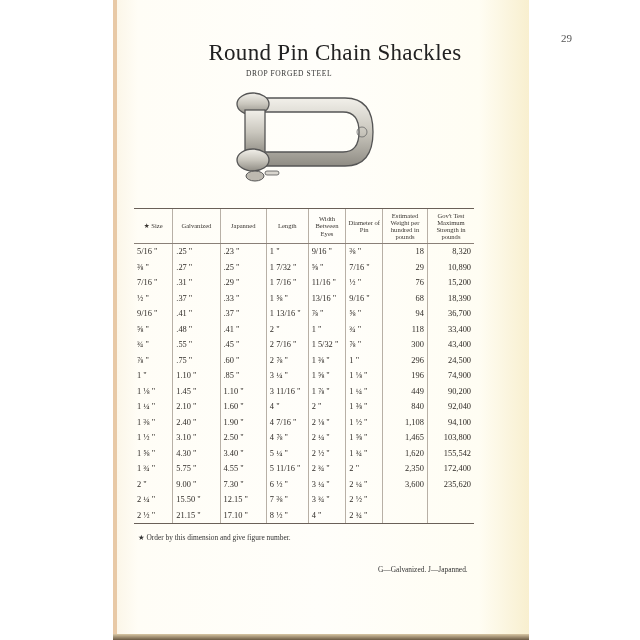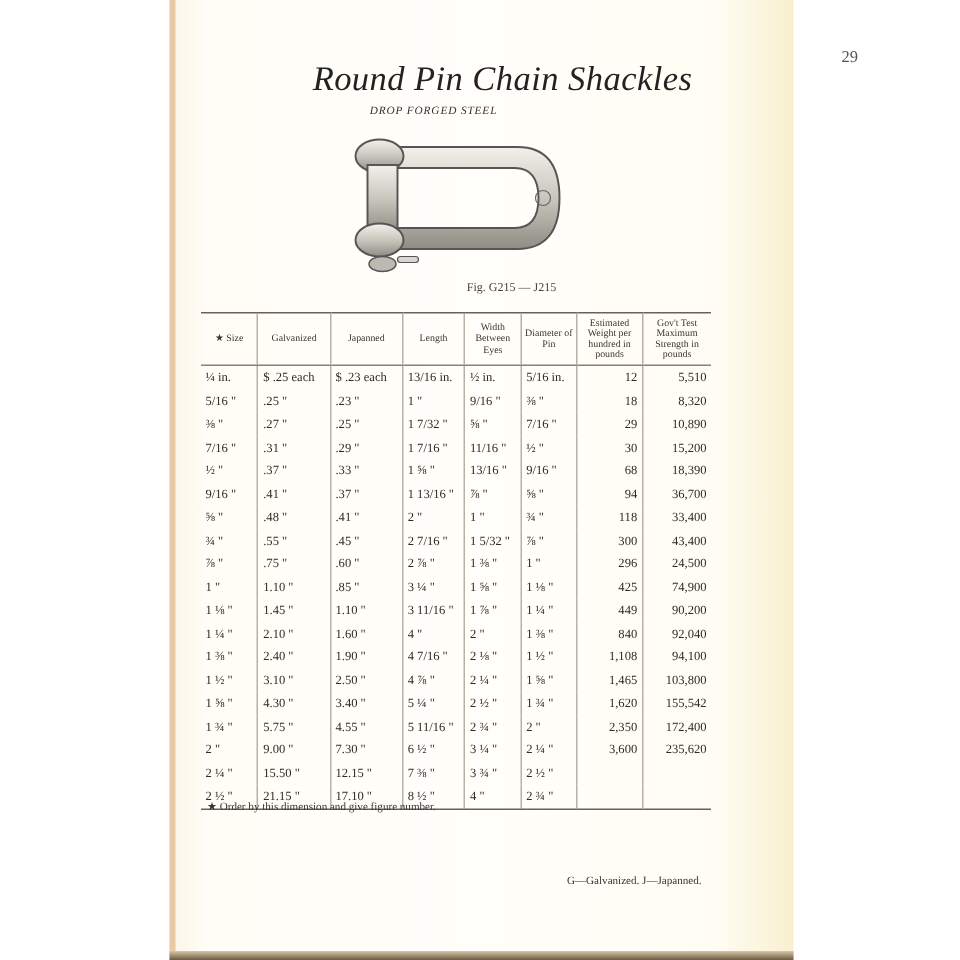--- a/index.html
+++ b/index.html
@@ -3,35 +3,35 @@
 <meta charset="utf-8">
 <style>
   html, body { margin:0; padding:0; }
   body { width:640px; height:640px; background:#ffffff; position:relative; overflow:hidden;
          font-family:"Liberation Serif","DejaVu Serif",serif; color:#2a2622; }
   .page { position:absolute; left:113px; top:0; width:416px; height:640px;
           background:linear-gradient(90deg,#fbf5e6 0%, #fffdf6 6%, #fffefa 50%, #fffdf3 88%, #f8efcf 100%); }
   .page-edge-left { position:absolute; left:113px; top:0; width:4px; height:640px; background:#e8c9a6; }
   .page-edge-bottom { position:absolute; left:113px; top:634px; width:416px; height:6px; background:linear-gradient(#d9c7a4,#6b5a44); }
   .page-number { position:absolute; left:448px; top:32px; font-size:11px; color:#555; }
-  .title { position:absolute; left:0; top:40px; width:444px; text-align:center; font-size:23px; letter-spacing:0.3px; color:#222;font-style:italic; }
-  .subtitle { position:absolute; left:0; top:69px; width:352px; text-align:center; font-size:7.5px; letter-spacing:0.6px; color:#333;font-style:italic; }
+  .title { position:absolute; left:0; top:40px; width:444px; text-align:center; font-size:23px; letter-spacing:0.3px; color:#222; }
+  .subtitle { position:absolute; left:0; top:69px; width:352px; text-align:center; font-size:7.5px; letter-spacing:0.6px; color:#333; }
   .figure { position:absolute; left:82px; top:80px; width:200px; height:110px; }
   .fig-caption { position:absolute; left:0; top:187px; width:416px; text-align:center; font-size:8px; color:#444; padding-left:40px; box-sizing:border-box; }
   table.spec { position:absolute; left:21px; top:208px; width:340px; border-collapse:collapse; font-size:8.4px; }
   table.spec thead th { font-weight:normal; font-size:6.6px; line-height:7.2px; color:#3a3632; height:34px; vertical-align:middle;
                        border-top:1.4px solid #6a6058; border-bottom:1px solid #8a8078; border-left:1px solid #b8b0a6; padding:0 2px; }
   table.spec thead th:first-child { border-left:none; }
   table.spec tbody td { height:15.5px; padding:0 3px; border-left:1px solid #b8b0a6; white-space:nowrap; color:#2e2a26; }
   table.spec tbody td:first-child { border-left:none; }
   table.spec tbody tr:last-child td { border-bottom:1.4px solid #6a6058; }
   .num { text-align:right; }
   .note { position:absolute; left:25px; top:527px; width:340px; font-size:9.6px; line-height:12px; text-indent:12px; color:#2a2622; }
   .footnote-left { position:absolute; left:25px; top:533px; font-size:7.4px; color:#333; }
-  .footnote-right { position:absolute; left:265px; top:565px; font-size:7.4px; color:#333;margin-top:17px; }
+  .footnote-right { position:absolute; left:265px; top:565px; font-size:7.4px; color:#333; }
 </style>
 </head>
 <body>
 
 <div class="page">
   <div class="page-number">29</div>
   <div class="title">Round Pin Chain Shackles</div>
   <div class="subtitle">DROP FORGED STEEL</div>
 
   <svg class="figure" viewBox="0 0 200 110">
@@ -44,47 +44,36 @@
     </defs>
     <path d="M55 18 L150 18 Q178 18 178 52 Q178 86 150 86 L55 86 L55 72 L148 72 Q164 72 164 52 Q164 32 148 32 L55 32 Z" fill="url(#metal)" stroke="#555" stroke-width="1.3"></path>
     <ellipse cx="58" cy="24" rx="16" ry="11" fill="url(#metal)" stroke="#555" stroke-width="1.3"></ellipse>
     <rect x="50" y="30" width="20" height="45" fill="url(#metal)" stroke="#555" stroke-width="1.3"></rect>
     <ellipse cx="58" cy="80" rx="16" ry="11" fill="url(#metal)" stroke="#555" stroke-width="1.3"></ellipse>
     <ellipse cx="60" cy="96" rx="9" ry="5" fill="#bdb9b0" stroke="#555" stroke-width="1"></ellipse>
     <rect x="70" y="91" width="14" height="4" rx="2" fill="#d9d6cf" stroke="#555" stroke-width="0.8"></rect>
     <circle cx="167" cy="52" r="5" fill="none" stroke="#666" stroke-width="0.8"></circle>
   </svg>
 
-  <div class="fig-caption">Fig. G215 — J215</div>
 
   <table class="spec">
     <thead>
       <tr>
         <th style="width:38px">★ Size</th>
         <th style="width:46px">Galvanized</th>
         <th style="width:46px">Japanned</th>
         <th style="width:38px">Length</th>
         <th style="width:34px">Width Between Eyes</th>
         <th style="width:34px">Diameter of Pin</th>
         <th style="width:44px">Estimated Weight per hundred in pounds</th>
         <th style="width:46px">Gov't Test Maximum Strength in pounds</th>
       </tr>
     </thead>
     <tbody id="tbody">
         <tr>
-          <td>¼ in.</td>
-          <td>$ .25 each</td>
-          <td>$ .23 each</td>
-          <td>13/16 in.</td>
-          <td>½ in.</td>
-          <td>5/16 in.</td>
-          <td class="num">12</td>
-          <td class="num">5,510</td>
-        </tr>
-        <tr>
           <td>5/16 "</td>
           <td>.25 "</td>
           <td>.23 "</td>
           <td>1 "</td>
           <td>9/16 "</td>
           <td>⅜ "</td>
           <td class="num">18</td>
           <td class="num">8,320</td>
         </tr>
         <tr>
@@ -97,21 +86,21 @@
           <td class="num">29</td>
           <td class="num">10,890</td>
         </tr>
         <tr>
           <td>7/16 "</td>
           <td>.31 "</td>
           <td>.29 "</td>
           <td>1 7/16 "</td>
           <td>11/16 "</td>
           <td>½ "</td>
-          <td class="num">30</td>
+          <td class="num">76</td>
           <td class="num">15,200</td>
         </tr>
         <tr>
           <td>½ "</td>
           <td>.37 "</td>
           <td>.33 "</td>
           <td>1 ⅝ "</td>
           <td>13/16 "</td>
           <td>9/16 "</td>
           <td class="num">68</td>
@@ -157,21 +146,21 @@
           <td class="num">296</td>
           <td class="num">24,500</td>
         </tr>
         <tr>
           <td>1 "</td>
           <td>1.10 "</td>
           <td>.85 "</td>
           <td>3 ¼ "</td>
           <td>1 ⅝ "</td>
           <td>1 ⅛ "</td>
-          <td class="num">425</td>
+          <td class="num">196</td>
           <td class="num">74,900</td>
         </tr>
         <tr>
           <td>1 ⅛ "</td>
           <td>1.45 "</td>
           <td>1.10 "</td>
           <td>3 11/16 "</td>
           <td>1 ⅞ "</td>
           <td>1 ¼ "</td>
           <td class="num">449</td>

